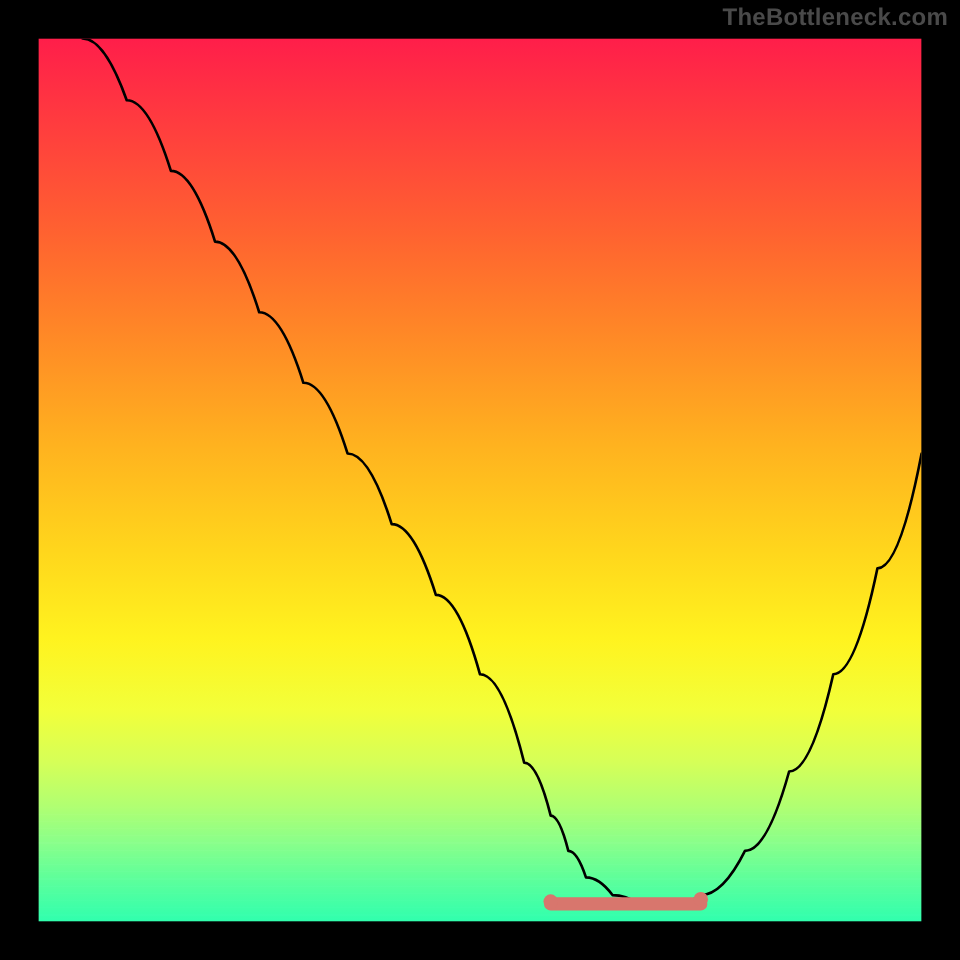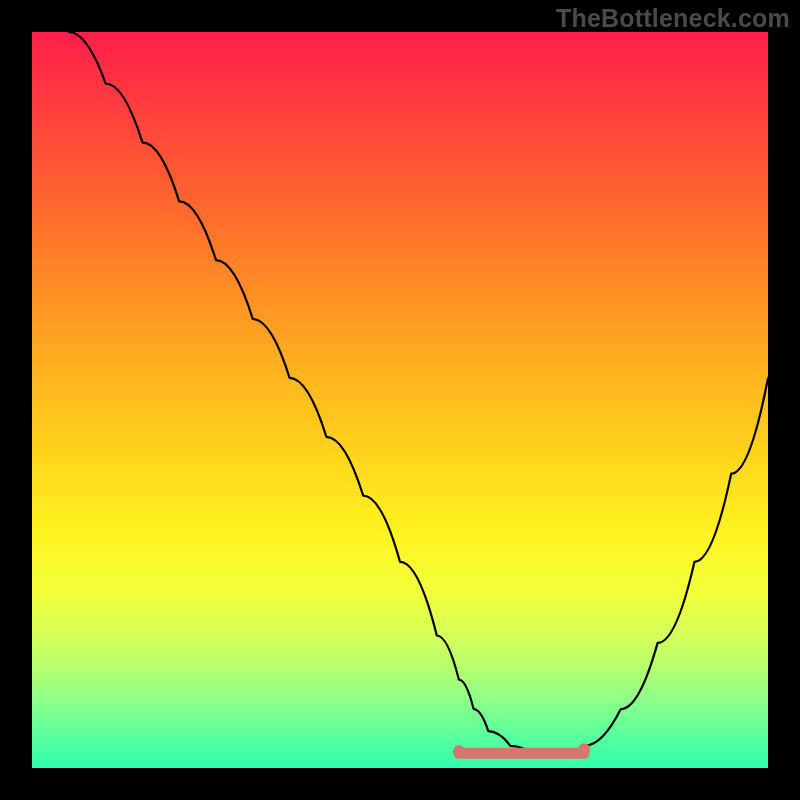--- a/index.html
+++ b/index.html
@@ -15,21 +15,21 @@
     position: relative;
     width: 800px;
     height: 800px;
     background: #000;
   }
   .watermark {
     position: absolute;
     top: 4px;
     right: 10px;
     color: #4a4a4a;
-    font-size: 25px;
+    font-size: 20px;
     font-weight: bold;
     letter-spacing: 0.2px;
     z-index: 10;
   }
   .plot-area {
     position: absolute;
     left: 32px;
     top: 32px;
     width: 736px;
     height: 736px;

